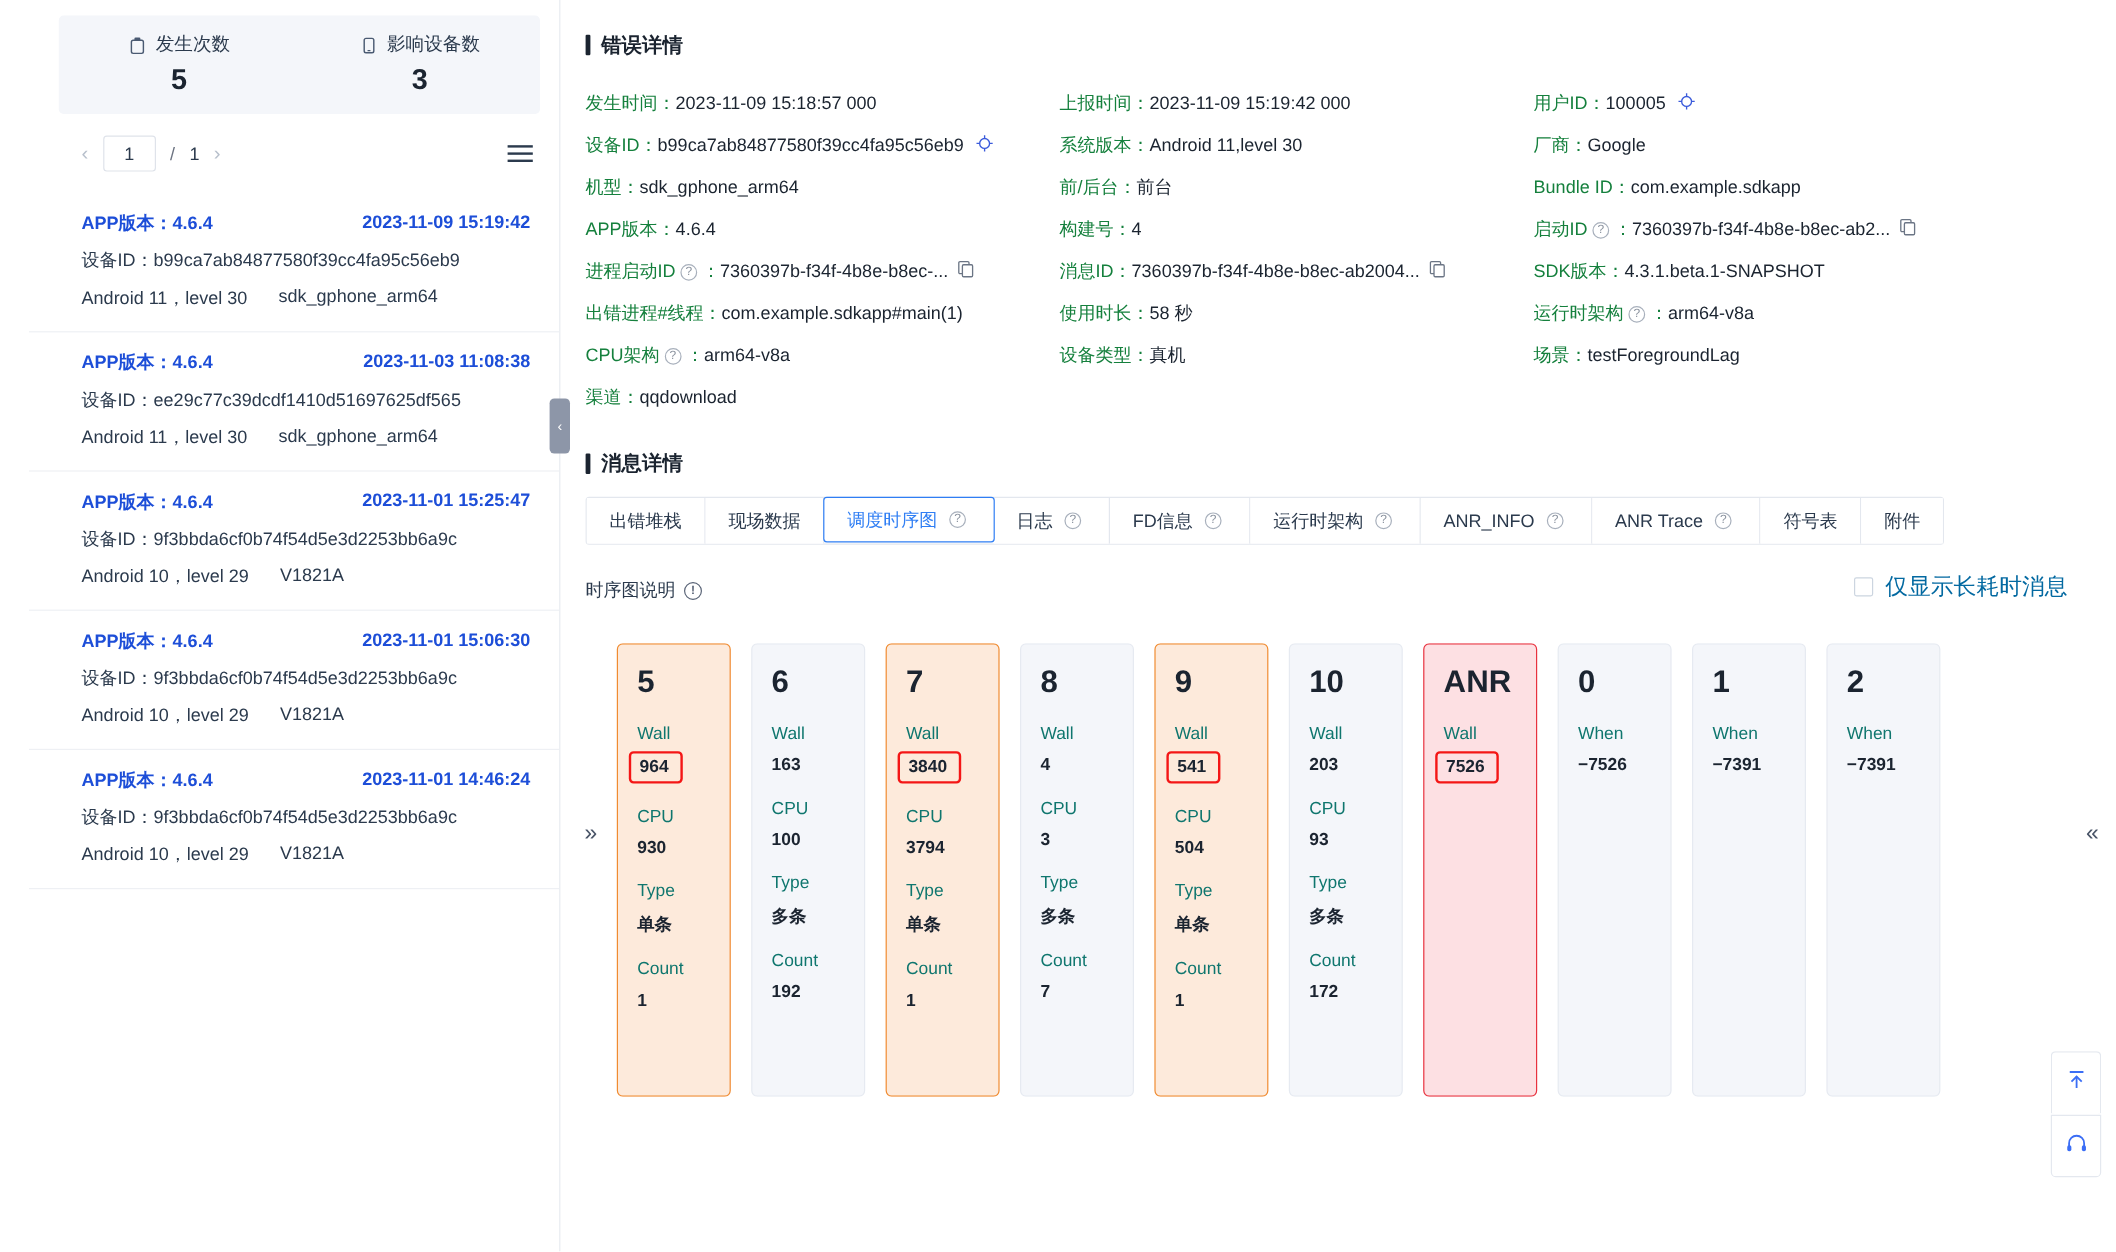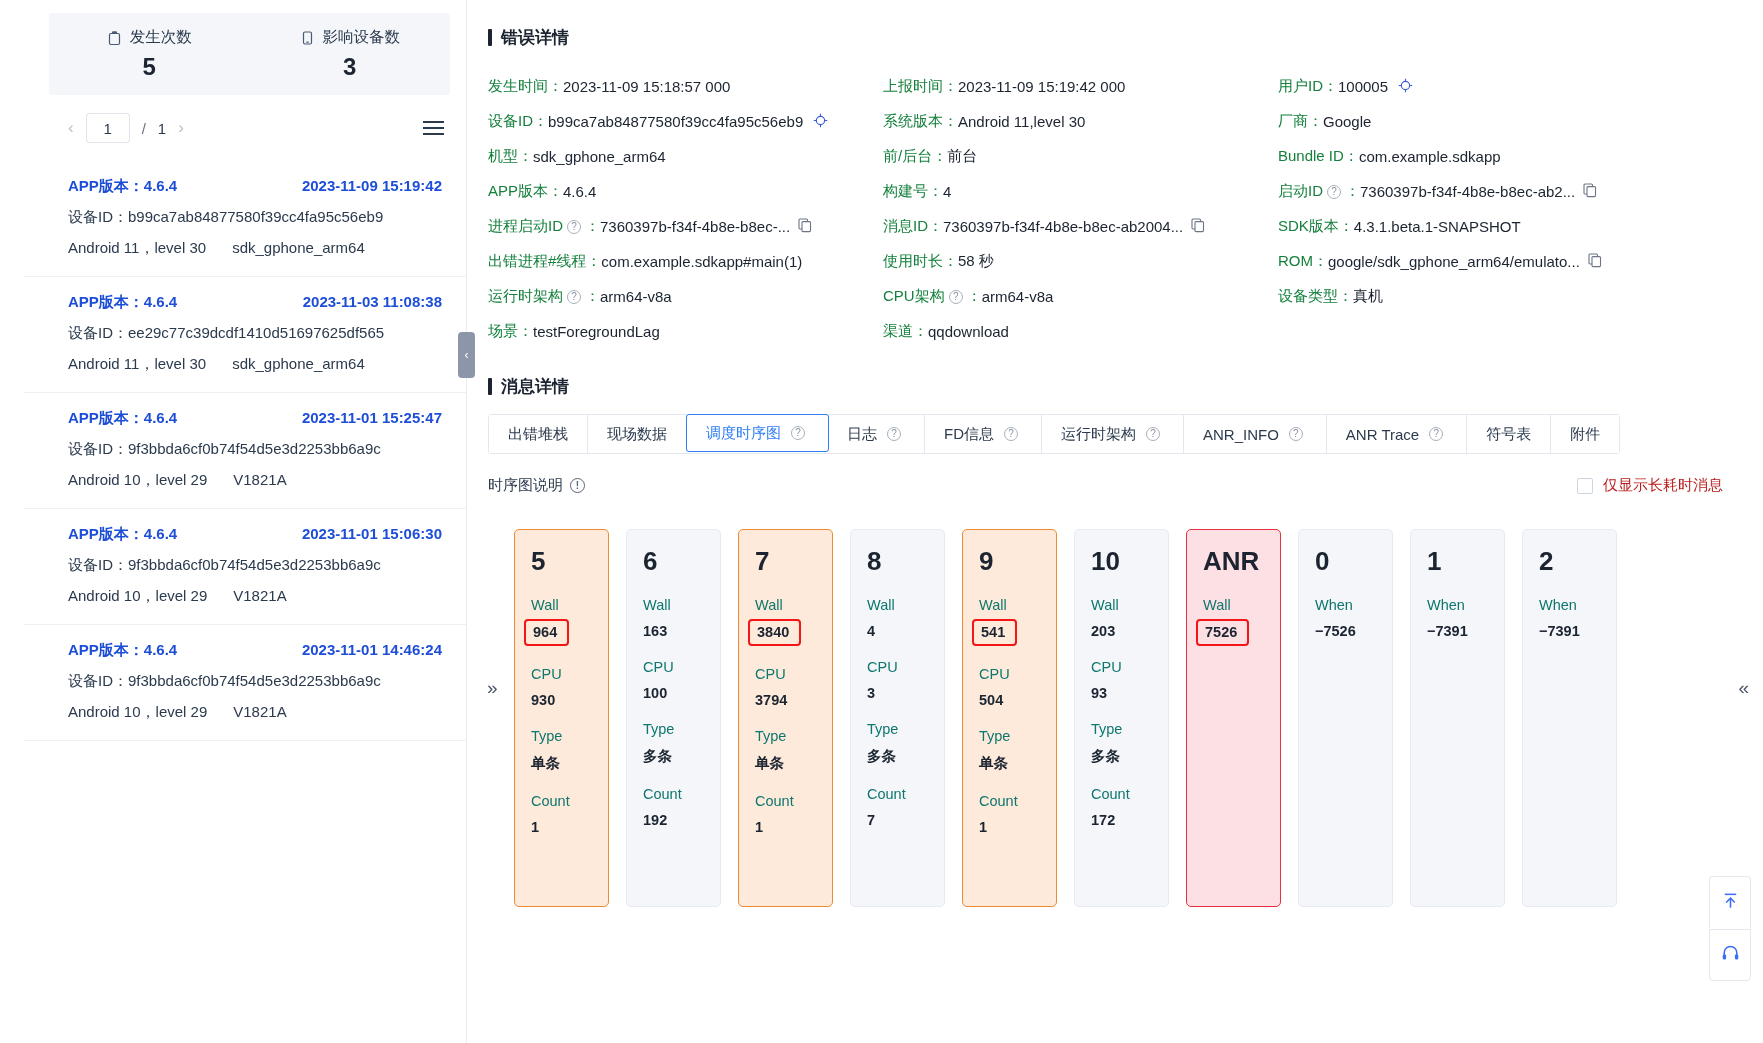--- a/index.html
+++ b/index.html
@@ -120,21 +120,21 @@
   .opt-row {
     display: flex; align-items: flex-end;
     margin: 22px 0 0 14px; padding-right: 40px;
   }
   .opt-left { display: flex; align-items: center; gap: 7px; font-size: 15px; color: #2b3a4d; }
   .excl {
     display: inline-flex; align-items: center; justify-content: center;
     width: 15px; height: 15px; border: 1px solid #5a6477; border-radius: 50%;
     font-size: 10px; font-weight: 700; color: #5a6477; line-height: 1;
   }
-  .opt-right { margin-left: auto; display: flex; align-items: center; gap: 10px; font-size: 15px; color: #b91c1c; cursor: pointer; }
+  .opt-right { margin-left: auto; display: flex; align-items: center; gap: 10px; font-size: 19px; color: #0369a1; cursor: pointer; }
   .cbx { width: 16px; height: 16px; border: 1px solid #ccd5e0; border-radius: 2px; background: #fff; }
 
   
   .timeline-wrap { position: relative; margin-top: 34px; height: 400px; }
   .tl-scroll {
     display: flex; gap: 17px; padding-left: 40px;
     height: 378px; overflow: hidden;
   }
   .tl-card {
     width: 95px; flex: 0 0 95px;
@@ -397,30 +397,20 @@
       </div>
 
       <div class="dcell">
         <span class="dlabel">出错进程#线程：</span>
           <span class="dval">com.example.sdkapp#main(1)</span>
       </div>
       <div class="dcell">
         <span class="dlabel">使用时长：</span>
           <span class="dval">58 秒</span>
       </div>
-      <div class="dcell">
-        <span class="dlabel">ROM：</span>
-          <span class="dval">google/sdk_gphone_arm64/emulato...</span>
-        <span class="copy-ico">
-          <svg width="14" height="15" viewBox="0 0 14 15">
-              <rect x="1" y="1" width="8.5" height="10" rx="1" fill="none" stroke="#6b7585" stroke-width="1.1"></rect>
-              <rect x="4" y="3.6" width="8.5" height="10" rx="1" fill="#fff" stroke="#6b7585" stroke-width="1.1"></rect>
-            </svg>
-        </span>
-      </div>
 
       <div class="dcell">
         <span class="dlabel">运行时架构</span>
         <span class="qmark">?</span>
         <span class="dlabel">：</span>
           <span class="dval">arm64-v8a</span>
       </div>
       <div class="dcell">
         <span class="dlabel">CPU架构</span>
         <span class="qmark">?</span>

